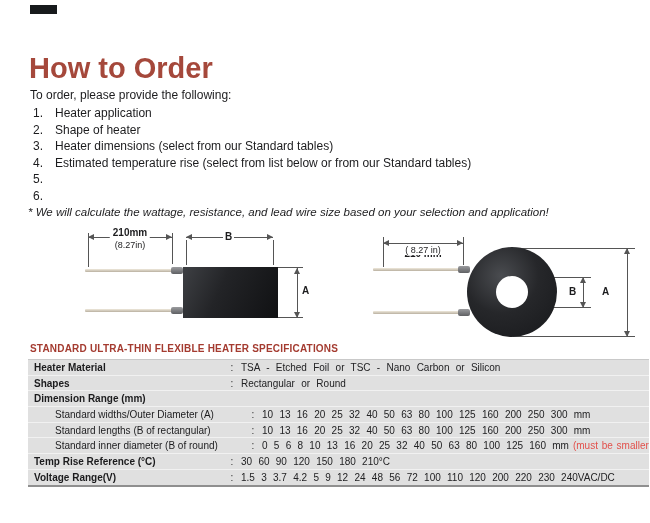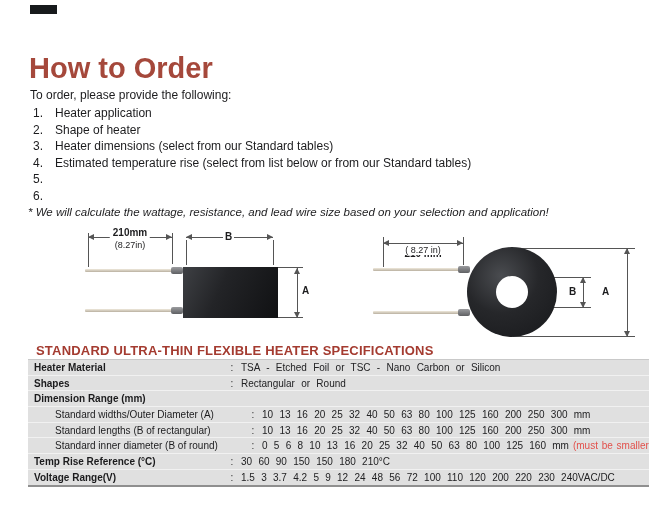--- a/index.html
+++ b/index.html
@@ -25,21 +25,21 @@
   .ah.d{border-left:3px solid transparent;border-right:3px solid transparent;border-top:6px solid #555;}
   .dim-label{position:absolute;transform:translateX(-50%);background:#fff;padding:0 3px;font-size:10px;font-weight:bold;line-height:10px;white-space:nowrap;z-index:5;}
   .dim-sub{position:absolute;transform:translateX(-50%);background:#fff;padding:0 2px;font-size:9px;line-height:9px;white-space:nowrap;z-index:5;}
   .dim-letter{position:absolute;font-size:10px;font-weight:bold;line-height:10px;background:#fff;padding:0 2px;z-index:5;}
   .wire{position:absolute;height:3px;border-radius:1px;background:linear-gradient(#efe9dc,#b9b0a0);}
   .ferrule{position:absolute;width:12px;height:7px;border-radius:2px;background:linear-gradient(#9a9b9e,#5f6063);z-index:3;}
   .heater-rect{position:absolute;left:183px;top:267px;width:95px;height:51px;background:linear-gradient(115deg,#3e4044 0%,#232427 40%,#101113 100%);z-index:2;}
   .heater-ring{position:absolute;left:467px;top:247px;width:90px;height:90px;border-radius:50%;background:radial-gradient(circle at 38% 32%,#4a4c50 0%,#26272a 45%,#17181b 100%);z-index:2;}
   .ring-hole{position:absolute;left:29px;top:29px;width:32px;height:32px;border-radius:50%;background:#ffffff;}
   
-  .specs-heading{position:absolute;left:36px;top:343px;font-size:13px;font-weight:bold;color:#A43B30;letter-spacing:.2px;margin:0;}
+  .specs-heading{position:absolute;left:30px;top:343px;font-size:10px;font-weight:bold;color:#A43B30;letter-spacing:.2px;margin:0;}
   .spec-table{position:absolute;left:28px;top:359px;width:621px;background:#E0E0E0;border-top:1px solid #c9c9c9;border-bottom:2px solid #8f8f8f;}
   .spec-row{display:flex;align-items:center;height:14.7px;font-size:10px;border-bottom:1px solid rgba(255,255,255,.55);}
   .spec-row:last-child{border-bottom:none;}
   .spec-label{flex:0 0 189px;padding-left:6px;white-space:nowrap;overflow:hidden;}
   .spec-label.b{font-weight:bold;color:#1b1b1d;}
   .spec-label.ind{padding-left:27px;}
   .spec-colon{flex:0 0 18px;text-align:center;color:#333;}
   .spec-val{white-space:nowrap;word-spacing:3.5px;color:#222224;}
   .spec-note{white-space:nowrap;word-spacing:1px;color:#E2504B;margin-left:4px;}
 </style>
@@ -176,21 +176,21 @@
     </div>
     <div class="spec-row">
       <span class="spec-label ind">Standard inner diameter (B of round)</span>
       <span class="spec-colon">:</span>
       <span class="spec-val">0 5 6 8 10 13 16 20 25 32 40 50 63 80 100 125 160 mm</span>
       <span class="spec-note">(must be smaller than A)</span>
     </div>
     <div class="spec-row">
       <span class="spec-label b">Temp Rise Reference (°C)</span>
       <span class="spec-colon">:</span>
-      <span class="spec-val">30 60 90 150 150 180 210°C</span>
+      <span class="spec-val">30 60 90 120 150 180 210°C</span>
     </div>
     <div class="spec-row">
       <span class="spec-label b">Voltage Range(V)</span>
       <span class="spec-colon">:</span>
       <span class="spec-val">1.5 3 3.7 4.2 5 9 12 24 48 56 72 100 110 120 200 220 230 240VAC/DC</span>
     </div>
   </div>
 
 </div>
 

